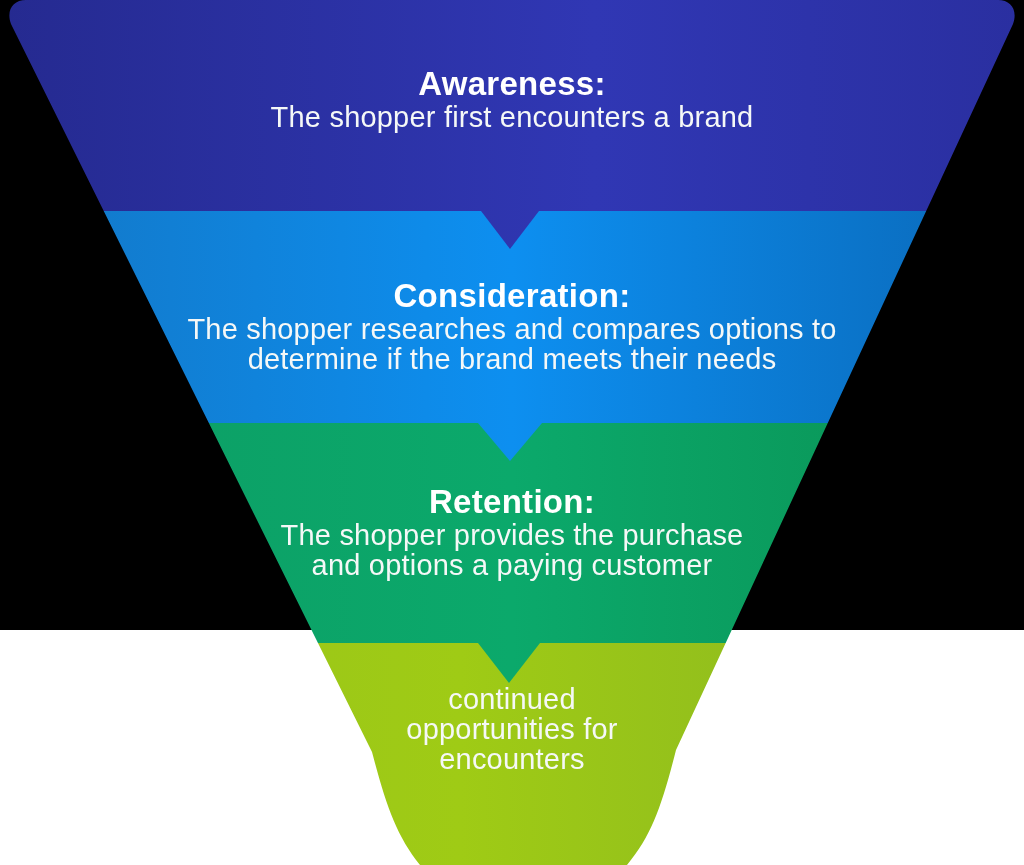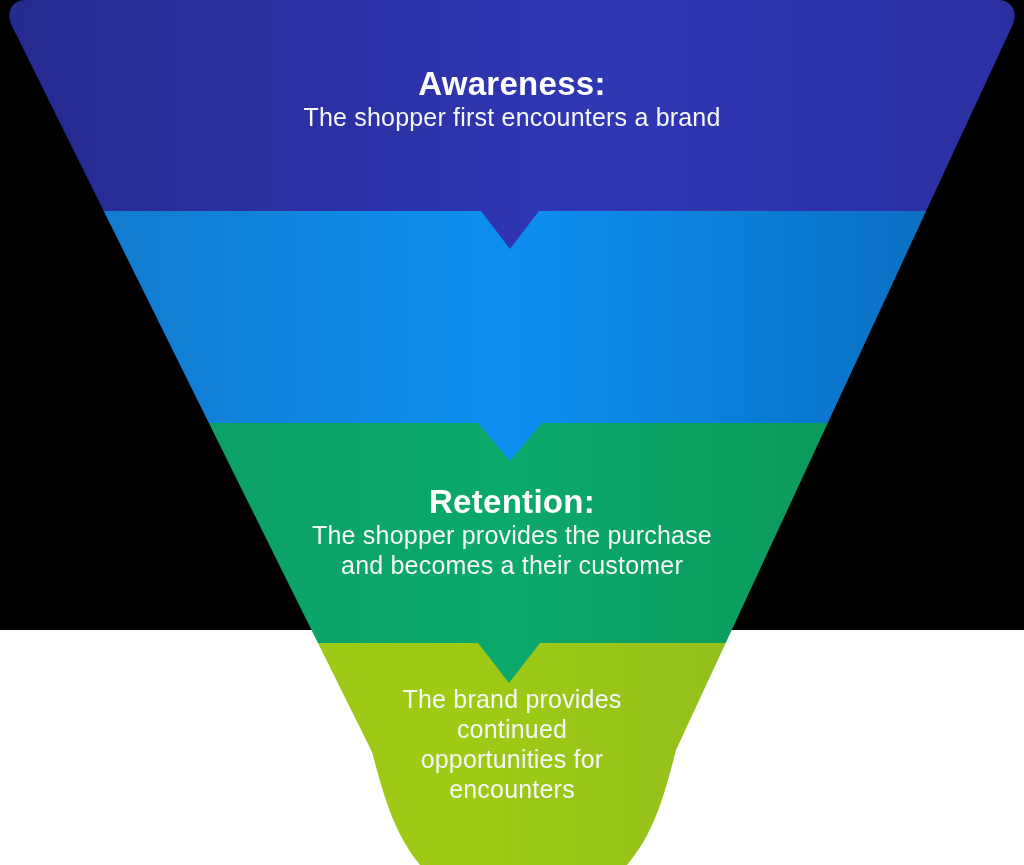--- a/index.html
+++ b/index.html
@@ -31,21 +31,21 @@
     pointer-events: none;
   }
   .stage-title {
     font-size: 33px;
     line-height: 36px;
     font-weight: 700;
     letter-spacing: 0.3px;
     color: #ffffff;
   }
   .stage-line {
-    font-size: 25px;
+    font-size: 29px;
     line-height: 30px;
     font-weight: 400;
     letter-spacing: 0.2px;
     color: #f5f8f7;
   }
   .text-awareness     { top: 66px; }
   .text-consideration { top: 278px; }
   .text-conversion    { top: 484px; }
   .text-retention     { top: 684px; }
 </style>
@@ -91,27 +91,31 @@
       <path d="M 478 423 L 542 423 L 510 461 Z" fill="url(#grad-consideration)"></path>
       <path d="M 478 643 L 540 643 L 509 683 Z" fill="url(#grad-conversion)"></path>
     </g>
   </svg>
 
   <div class="band-text text-awareness">
     <div class="stage-title">Awareness:</div>
     <div class="stage-line">The shopper first encounters a brand</div>
   </div>
 
+  <div class="band-text text-consideration">
+    <div class="stage-title">Consideration:</div>
+    <div class="stage-line">The shopper researches and compares options to</div>
+    <div class="stage-line">determine if the brand meets their needs</div>
+  </div>
 
   <div class="band-text text-conversion">
     <div class="stage-title">Retention:</div>
     <div class="stage-line">The shopper provides the purchase</div>
-    <div class="stage-line">and becomes a their customer</div>
+    <div class="stage-line">and options a paying customer</div>
   </div>
 
   <div class="band-text text-retention">
-    <div class="stage-line">The brand provides</div>
     <div class="stage-line">continued</div>
     <div class="stage-line">opportunities for</div>
     <div class="stage-line">encounters</div>
   </div>
 
 </div>
 
 </body></html>

